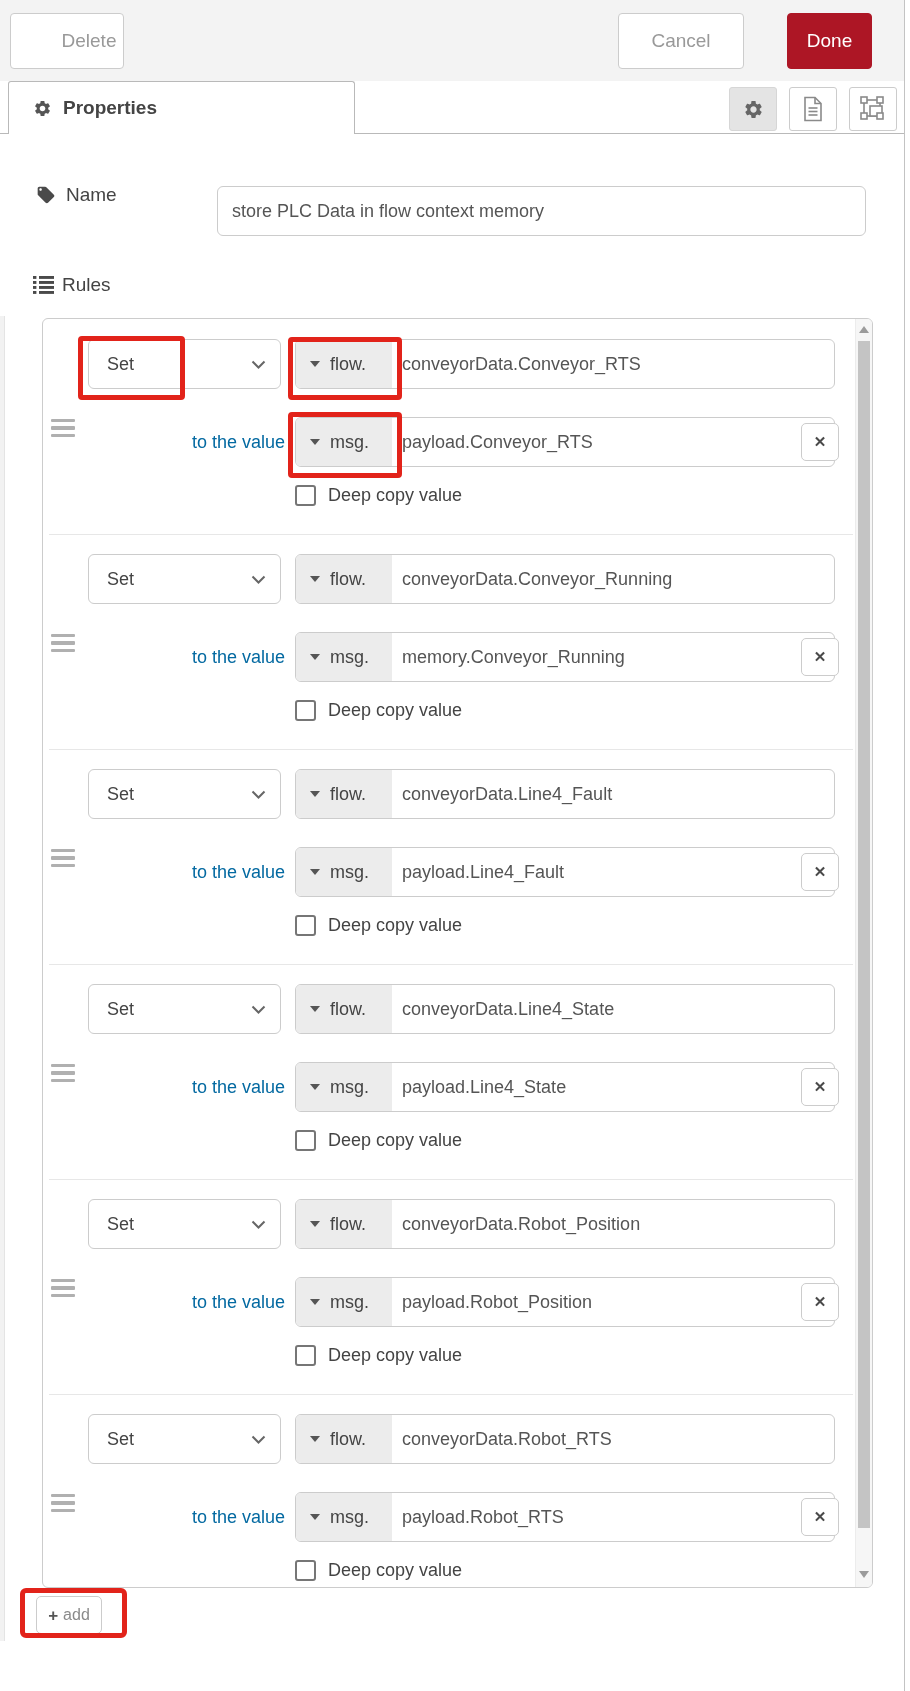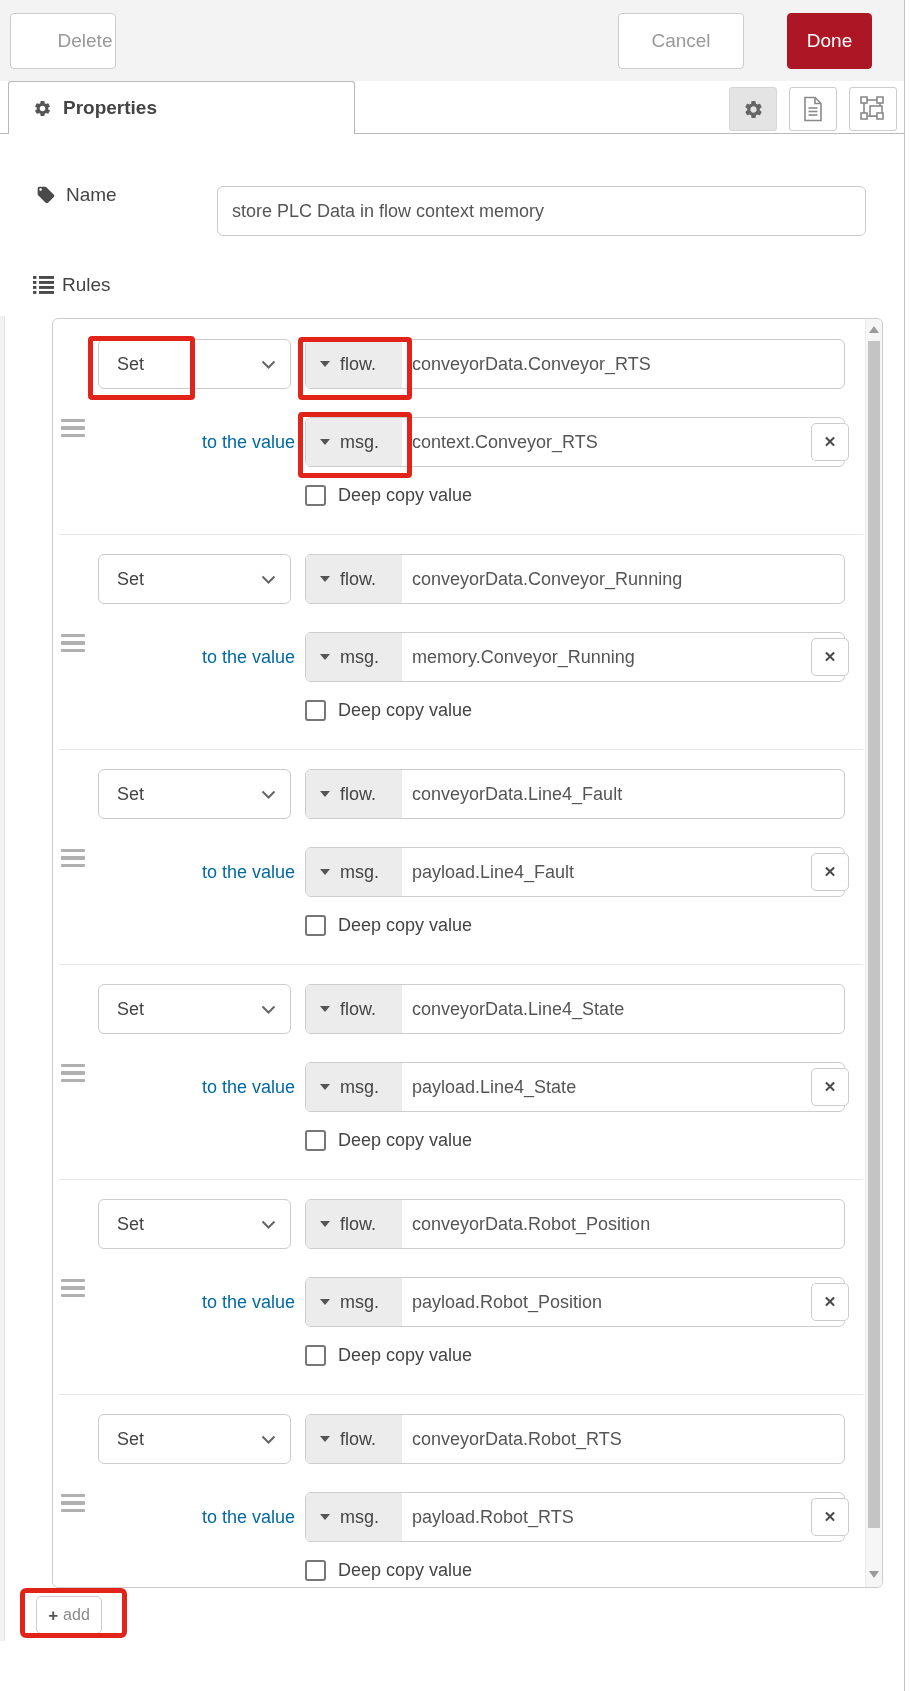--- a/index.html
+++ b/index.html
@@ -28,21 +28,21 @@
     position: relative; height: 81px; background: #f3f3f3;
   }
   .btn {
     position: absolute; top: 13px; height: 56px;
     border: 1px solid #ccc; border-radius: 4px;
     background: #fff; color: #999;
     font-size: 19px; font-family: inherit;
     display: flex; align-items: center; justify-content: center;
     cursor: pointer;
   }
-  .btn-delete { left: 10px; width: 106px; padding-left: 44px; }
+  .btn-delete { left: 10px; width: 114px; padding-left: 44px; }
   .btn-cancel { right: 160px; width: 126px; }
   .btn-done {
     right: 32px; width: 85px;
     background: var(--done-red, #AD1625); color: #fff; border-color: var(--done-red, #AD1625);
   }
   
   .tab-bar { position: relative; height: 53px; background: #fff; }
   .tab-bar::after {
     content: ""; position: absolute; left: 0; right: 0; bottom: 0;
     height: 1px; background: #b9b9b9; z-index: 0;
@@ -79,21 +79,21 @@
   .name-label { left: 36px; top: 50px; }
   .rules-label { left: 33px; top: 140px; gap: 8px; }
   .name-input {
     position: absolute; left: 217px; top: 52px; width: 649px; height: 50px;
     border: 1px solid #ccc; border-radius: 6px;
     padding: 0 14px; font-size: 18px; color: #555;
     font-family: inherit; background: #fff; outline: none;
   }
   
   .rules-box {
-    position: absolute; left: 52px; top: 184px; width: 831px; height: 1270px;
+    position: absolute; left: 42px; top: 184px; width: 831px; height: 1270px;
     border: 1px solid #ccc; border-radius: 6px;
     overflow: hidden; background: #fff;
   }
   .rules-list { position: absolute; left: 0; top: 0; right: 17px; bottom: 0; overflow: hidden; }
   .rule-row { position: relative; height: 215px; }
   .rule-row + .rule-row::before {
     content: ""; position: absolute; left: 6px; right: 2px; top: 0;
     height: 1px; background: #e7e7e7;
   }
   .drag-handle {
@@ -298,21 +298,21 @@
       <span class="ti-text">conveyorData.Conveyor_RTS</span>
     </div>
 
     <span class="to-value-label">to the value</span>
 
     <div class="typed-input value">
       <button class="ti-btn">
         <span class="ti-tri"></span>
         <span>msg.</span>
       </button>
-      <span class="ti-text">context.Conveyor_RTS</span>
+      <span class="ti-text">payload.Conveyor_RTS</span>
     </div>
 
     <button class="remove-btn">✕</button>
 
     <div class="deep-copy">
       <span class="checkbox"></span>
       <span class="deep-copy-label">Deep copy value</span>
     </div>
 
     <div class="annot annot-set"></div>

